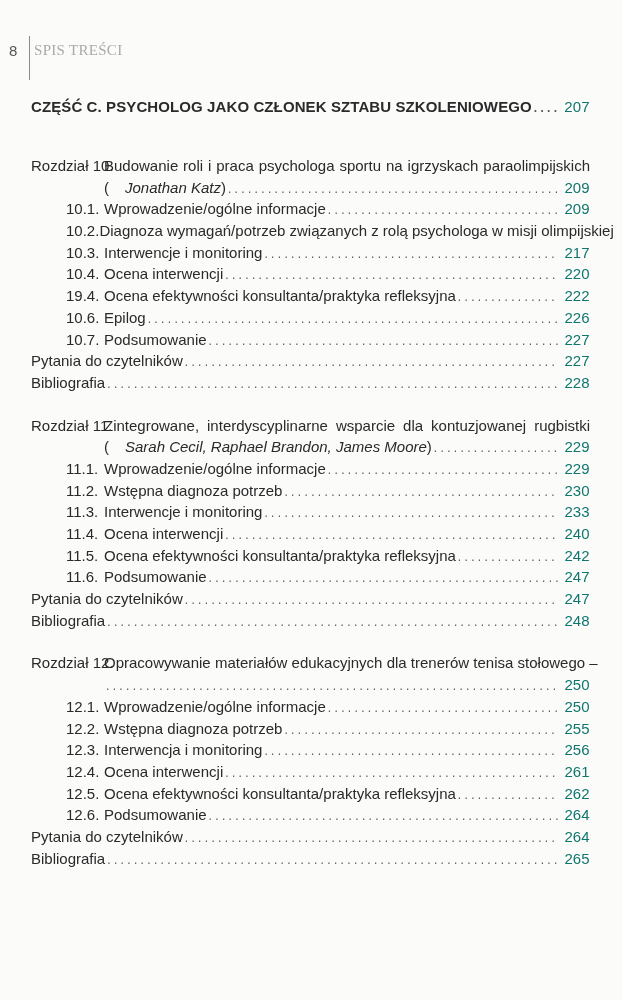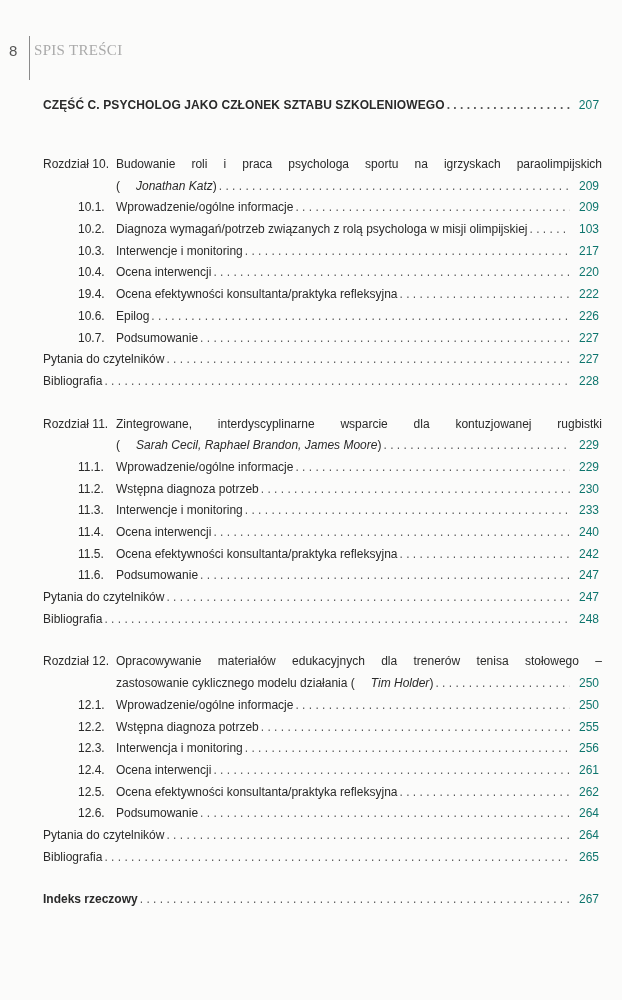--- a/index.html
+++ b/index.html
@@ -11,21 +11,21 @@
     position: relative;
   }
   .running-head {
     position: absolute; top: 36px; left: 9px;
     display: flex; align-items: center; height: 28px;
   }
   .page-num { font-size: 15px; color: #555; width: 18px; }
   .head-rule { width: 1px; height: 44px; background: #8a8a8a; margin: 0 4px 0 2px; position: relative; top: 8px; }
   .head-title { font-size: 15px; color: #aaa; letter-spacing: 0.3px; font-family: Liberation Serif, serif; }
 
-  .toc { position: absolute; left: 31px; width: 559px; top: 98px; font-size: 12px; margin-left: 12px; }
+  .toc { position: absolute; left: 31px; width: 559px; top: 98px; font-size: 15px; }
   .row { display: flex; align-items: baseline; height: 21.7px; white-space: nowrap; }
   .row .dots {
     flex: 1; overflow: hidden; margin: 0 6px 0 2px;
     color: #555; letter-spacing: 2.6px; font-size: 12px;
   }
   .row .dots::before { content: ". . . . . . . . . . . . . . . . . . . . . . . . . . . . . . . . . . . . . . . . . . . . . . . . . . . . . . . . . . . . . . . . . . . . . . . . . . . . . . . . . . . . . . . . . . . ."; letter-spacing: 0; }
   .row .pg { width: 26px; text-align: center; color: #0f766e; }
   .part { font-weight: bold; height: 24px; letter-spacing: 0.1px; }
   .chapter-head { display: flex; height: 21.7px; white-space: nowrap; }
   .chap-lbl { width: 73px; }
@@ -176,21 +176,20 @@
       <span class="pg">248</span>
     </div>
   </div>
       <div class="gap-chap"></div>
       <div class="chapter">
     <div class="chapter-head">
       <span class="chap-lbl">Rozdział 12.</span>
       <span class="chap-title">Opracowywanie materiałów edukacyjnych dla trenerów tenisa stołowego –</span>
     </div>
     <div class="row indent-chap">
-      <span><span>zastosowanie cyklicznego modelu działania </span>(<i>Tim Holder</i>)</span>
       <span class="dots"></span>
       <span class="pg">250</span>
     </div>
         <div class="row indent-sec">
       <span class="sec-num">12.1.</span>
       <span>Wprowadzenie/ogólne informacje</span>
       <span class="dots"></span>
       <span class="pg">250</span>
     </div>
         <div class="row indent-sec">
@@ -229,18 +228,13 @@
       <span class="pg">264</span>
     </div>
     <div class="row">
       <span>Bibliografia</span>
       <span class="dots"></span>
       <span class="pg">265</span>
     </div>
   </div>
     </div>
   <div class="gap-chap"></div>
-  <div class="row">
-    <span class="bold">Indeks rzeczowy</span>
-    <span class="dots"></span>
-    <span class="pg">267</span>
-  </div>
 </div>
 
 </body></html>

